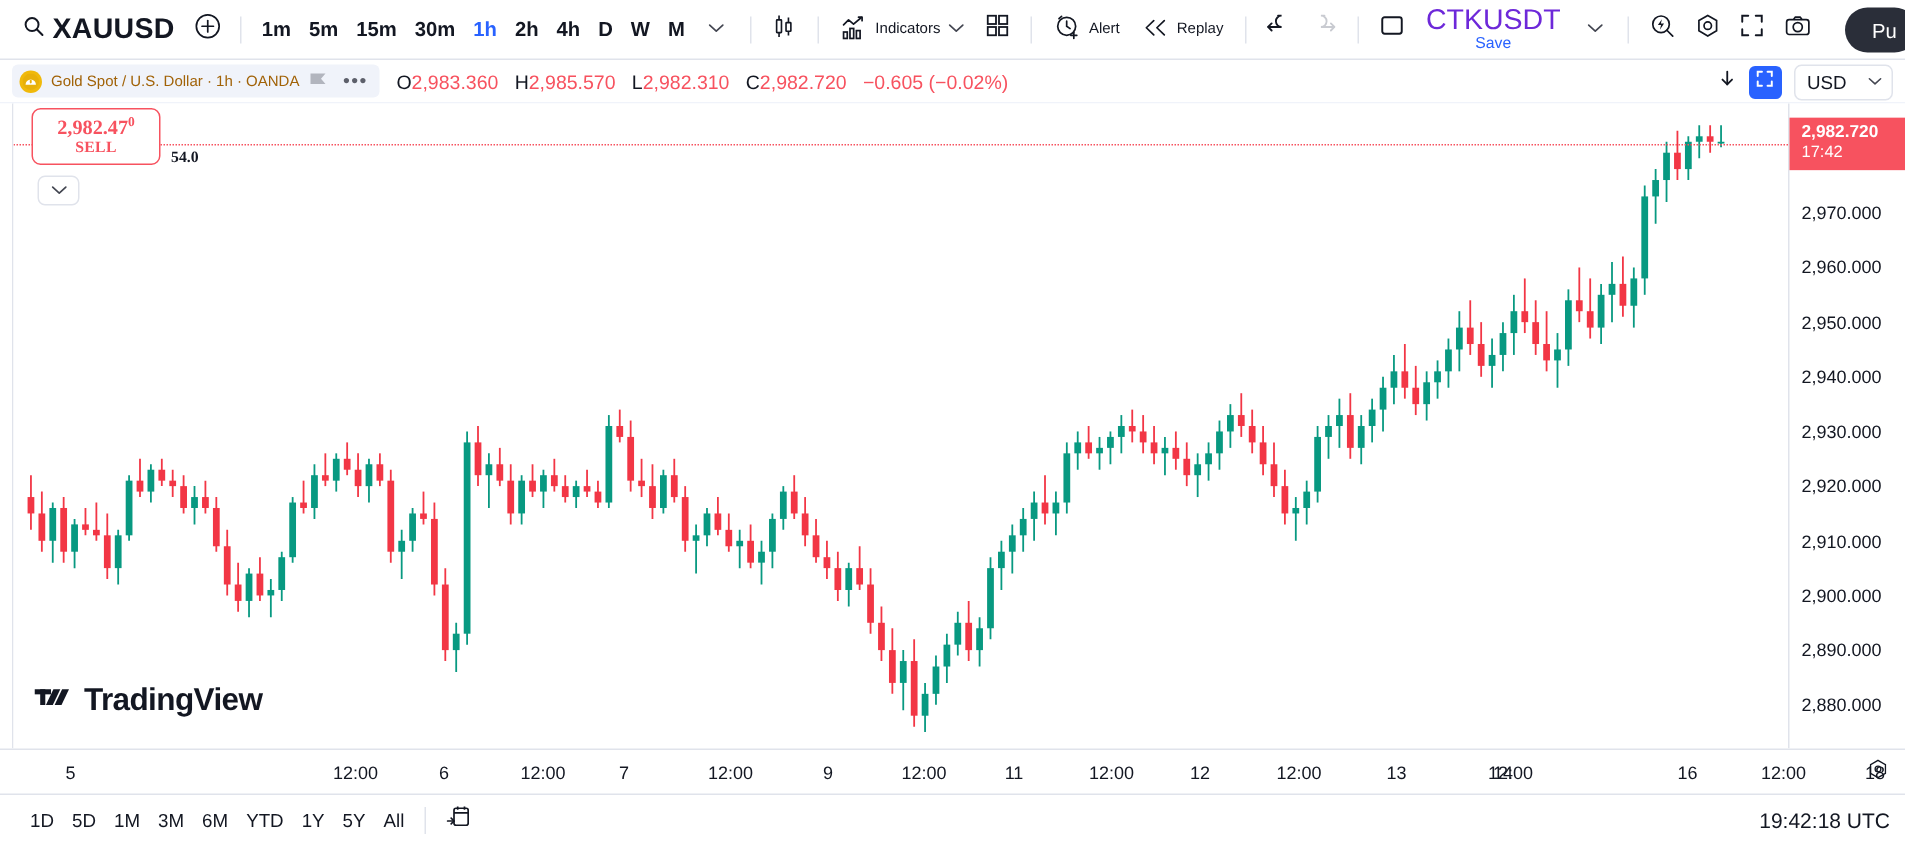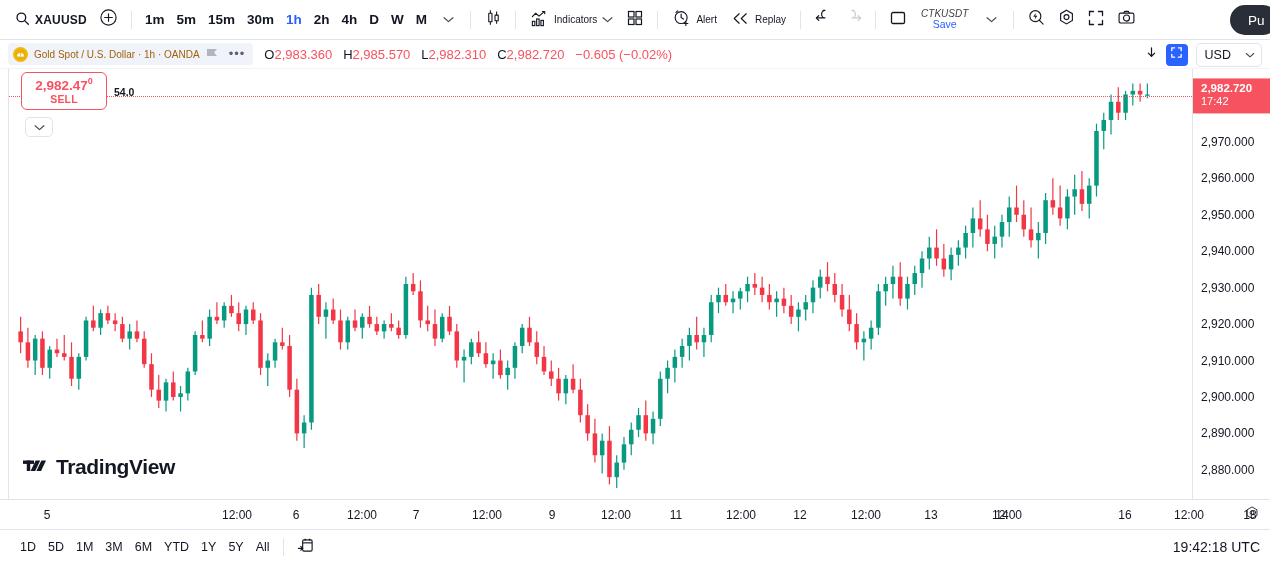--- a/index.html
+++ b/index.html
@@ -27,41 +27,41 @@
     align-items: center;
     gap: 5px;
     height: 30px;
     padding: 0 7px;
     border-radius: 6px;
     font-size: 10px;
     color: #131722;
     cursor: pointer;
     white-space: nowrap;
   }
-  .symbol-search { font-weight: bold; font-size: 12px; letter-spacing: .2px; }
+  .symbol-search { font-weight: bold; font-size: 19px; letter-spacing: .2px; }
   .tb-sep {
     width: 1px; height: 18px; background: #e0e3eb; margin: 0 7px; flex: none;
   }
   .tf {
     font-size: 13.5px; font-weight: 600; color: #131722;
     padding: 0 6px; height: 28px; line-height: 28px;
     border-radius: 5px; cursor: pointer;
   }
   .tf.active { color: #2962ff; }
   .icon-btn {
     width: 30px; height: 30px; display: flex; align-items: center;
     justify-content: center; border-radius: 6px; cursor: pointer; flex: none;
   }
   .chev { font-size: 10px; color: #434651; }
   .save-block {
     display: flex; flex-direction: column; align-items: center;
     justify-content: center; line-height: 1.05; padding: 0 8px;
     border-radius: 6px; cursor: pointer; height: 34px;
   }
-  .save-title { font-size: 10px; color: #404040; font-weight: 400; font-style: italic; }
+  .save-title { font-size: 19px; color: #6d28d9; font-weight: 400; }
   .save-sub { font-size: 10.5px; color: #2962ff; }
   .publish-btn {
     position: absolute; right: -8px; top: 5px;
     height: 30px; background: #2a2e39; color: #fff;
     border-radius: 16px; display: flex; align-items: center;
     padding: 0 18px; font-size: 13.5px; cursor: pointer;
     overflow: hidden; width: 48px;
   }
 
   
@@ -138,21 +138,21 @@
 
   
   .price-line {
     position: absolute; left: 0; right: 0; height: 0;
     border-top: 1px dotted #f7525f;
   }
 
   
   .trade-row {
     position: absolute; left: 12px; top: 3px;
-    display: flex; align-items: center; z-index: 6;
+    display: flex; align-items: flex-end; z-index: 6; font-family: Liberation Serif, serif;
   }
   .trade-btn {
     background: #fff; border-radius: 6px; width: 86px; height: 38px;
     display: flex; flex-direction: column; align-items: center;
     justify-content: center; line-height: 1.15; cursor: pointer;
   }
   .trade-btn.sell { border: 1px solid #f7525f; }
   .trade-btn.buy  { border: 1px solid #2962ff; }
   .trade-price { font-size: 13.5px; font-weight: 700; }
   .trade-price sup { font-size: 9px; font-weight: 700; top: -.5em; }

